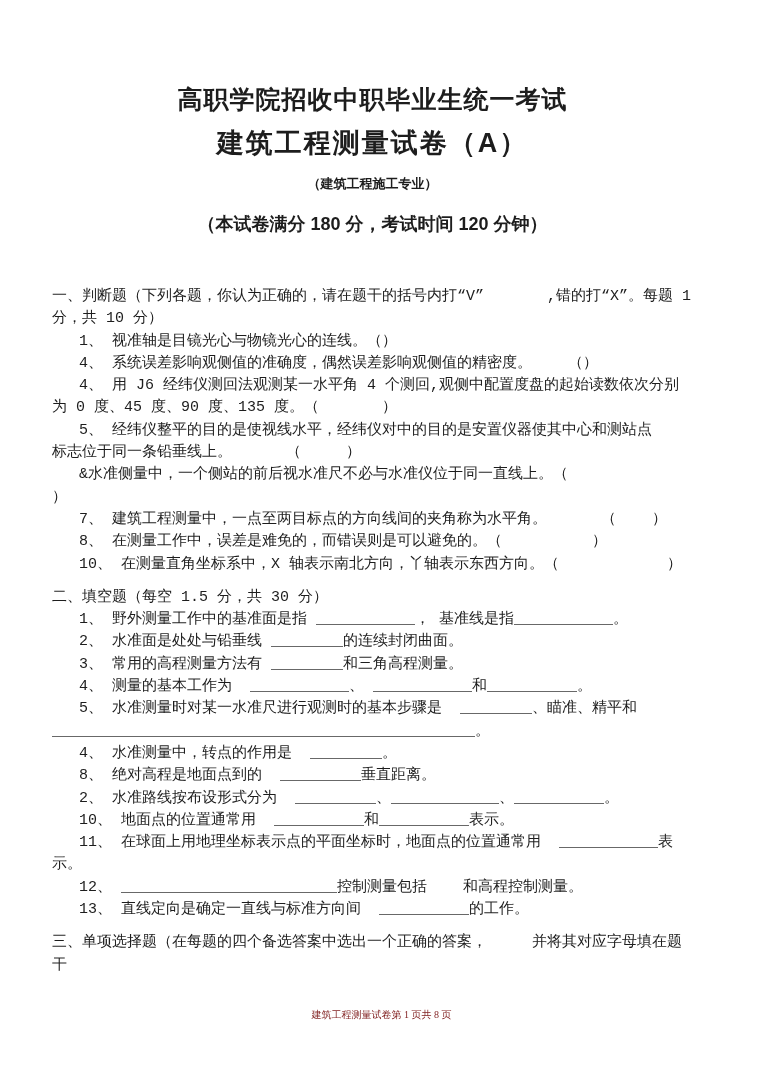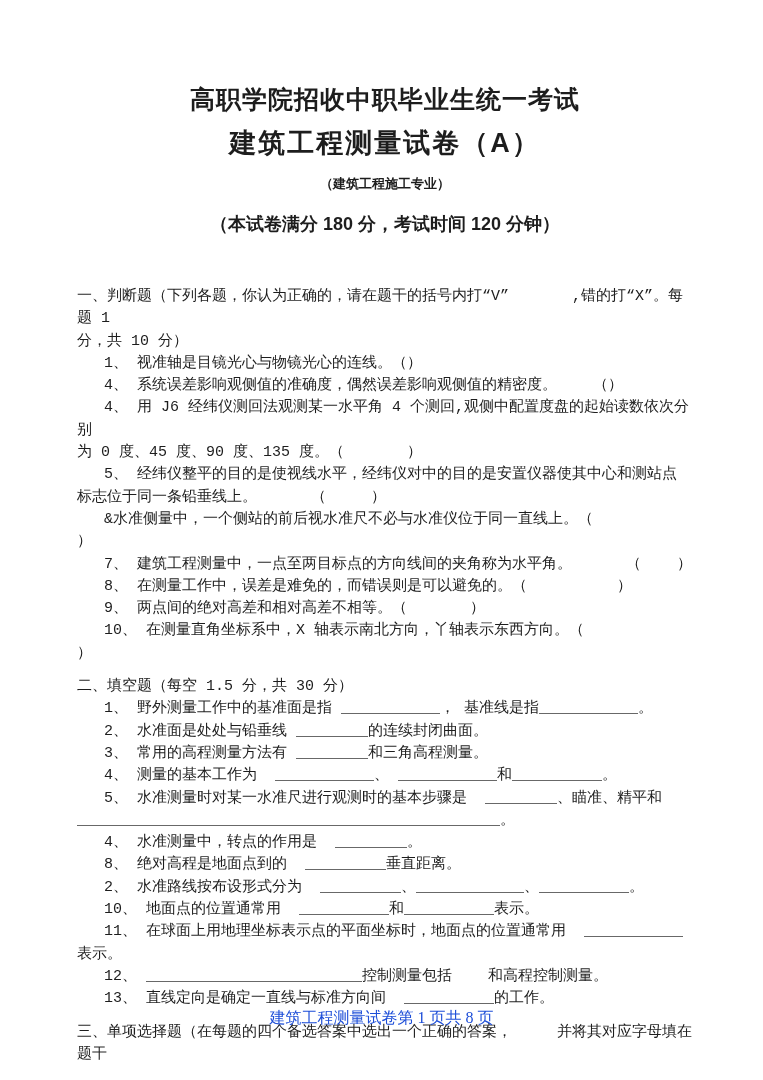--- a/index.html
+++ b/index.html
@@ -12,21 +12,21 @@
     height: 1080px;
     position: relative;
     overflow: hidden;
     color: #1d1d1d;
     font-family: "Liberation Serif", "DejaVu Serif", serif;
   }
   .page {
     box-sizing: border-box;
     width: 763px;
     height: 1080px;
-    padding: 84px 70px 0 77px;
+    padding: 84px 70px 0 52px;
     position: relative;
   }
   .title1 {
     font-family: "Liberation Sans", "DejaVu Sans", sans-serif;
     font-weight: 700;
     font-size: 25px;
     letter-spacing: 1px;
     text-align: center;
     margin: 0;
     line-height: 30px;
@@ -68,22 +68,22 @@
   .q { text-indent: 1.8em; }
   .sec-gap { margin-top: 11px !important; }
   .first-sec { margin-top: 50px !important; }
   .footer {
     position: absolute;
     left: 0;
     top: 1008px;
     width: 763px;
     display: flex;
     justify-content: center;
-    font-size: 16px;
-    color: #1d4ed8;
+    font-size: 10px;
+    color: #7f1d1d;
   }
 </style>
 </head>
 <body>
 
 <div class="page">
 
   <h1 class="title1">高职学院招收中职毕业生统一考试</h1>
   <h1 class="title2">建筑工程测量试卷（A）</h1>
   <p class="sub1">（建筑工程施工专业）</p>
@@ -96,21 +96,20 @@
 分，共 10 分）</p>
       <p class="q">1、 视准轴是目镜光心与物镜光心的连线。（）</p>
       <p class="q">4、 系统误差影响观侧值的准确度，偶然误差影响观侧值的精密度。    （）</p>
       <p class="q">4、 用 J6 经纬仪测回法观测某一水平角 4 个测回,观侧中配置度盘的起始读数依次分别
 为 0 度、45 度、90 度、135 度。（       ）</p>
       <p class="q">5、 经纬仪整平的目的是使视线水平，经纬仪对中的目的是安置仪器使其中心和测站点
 标志位于同一条铅垂线上。      （     ）</p>
       <p class="q">&amp;水准侧量中，一个侧站的前后视水准尺不必与水准仪位于同一直线上。（             ）</p>
       <p class="q">7、 建筑工程测量中，一点至两目标点的方向线间的夹角称为水平角。      （    ）</p>
       <p class="q">8、 在测量工作中，误差是难免的，而错误则是可以避免的。（          ）</p>
-      <p class="q">9、 两点间的绝对高差和相对高差不相等。（       ）</p>
       <p class="q">10、 在测量直角坐标系中，X 轴表示南北方向，丫轴表示东西方向。（            ）</p>
     </section>
 
     <section>
       <p class="h sec-gap">二、填空题（每空 1.5 分，共 30 分）</p>
       <p class="q">1、 野外测量工作中的基准面是指 ___________， 基准线是指___________。</p>
       <p class="q">2、 水准面是处处与铅垂线 ________的连续封闭曲面。</p>
       <p class="q">3、 常用的高程测量方法有 ________和三角高程测量。</p>
       <p class="q">4、 测量的基本工作为  ___________、 ___________和__________。</p>
       <p class="q">5、 水准测量时对某一水准尺进行观测时的基本步骤是  ________、瞄准、精平和

